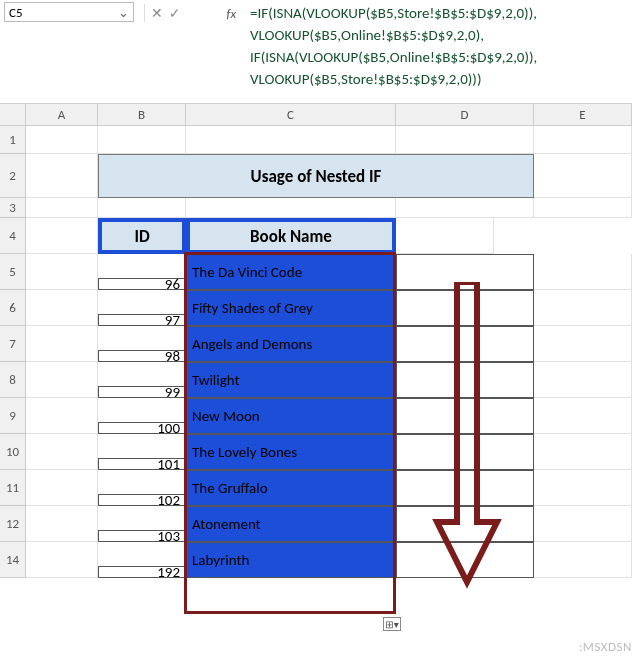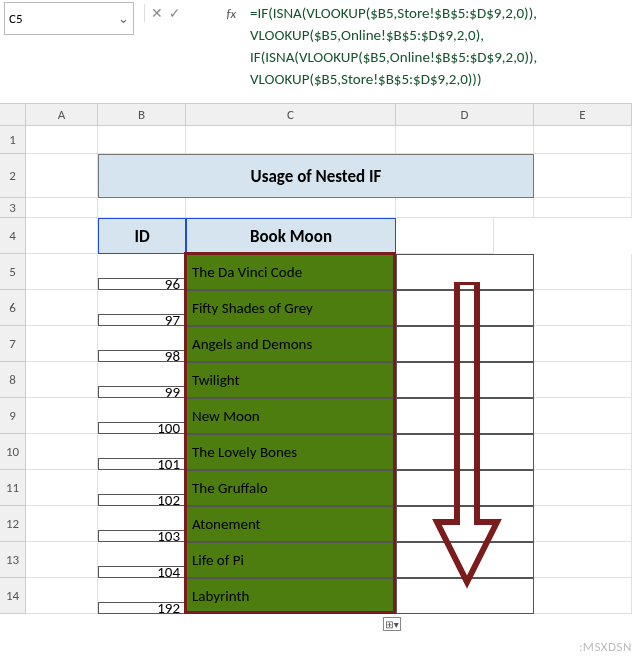--- a/index.html
+++ b/index.html
@@ -1,19 +1,19 @@
 <!DOCTYPE html>
 <html><head>
   <meta charset="utf-8">
   <style>
     * { box-sizing: border-box; margin: 0; padding: 0; }
     body { font-family: Calibri, Arial, sans-serif; font-size: 14px; background: #fff; width: 632px; height: 662px; position: relative; overflow: hidden; }
     
     .formula-bar { display: flex; align-items: flex-start; border-bottom: 1px solid #ccc; height: 104px; background: #fff; padding: 2px 4px 0 4px; }
-    .name-box { display: flex; align-items: center; border: 1px solid #bbb; height: 33px; width: 130px; padding: 0 4px; font-size: 13px; justify-content: space-between; }
+    .name-box { display: flex; align-items: center; border: 1px solid #bbb; height: 20px; width: 130px; padding: 0 4px; font-size: 13px; justify-content: space-between; }
     .name-box .chev { color: #666; }
     .fx-icons { display: flex; align-items: center; gap: 6px; margin: 0 10px; height: 22px; color: #888; }
     .fx-icons .sep { border-left: 1px solid #ddd; height: 18px; }
     .fx-label { font-style: italic; color: #555; font-size: 13px; margin-left: 40px; }
     .formula-text { font-size: 15px; line-height: 22px; color: #14532d; white-space: pre; flex: 1; padding-left: 4px; }
     
     .sheet { position: relative; }
     .col-headers { display: flex; height: 22px; background: #f0f0f0; border-bottom: 1px solid #ccc; }
     .corner { width: 26px; border-right: 1px solid #ccc; background: #f0f0f0; }
     .col-h { border-right: 1px solid #ccc; display: flex; align-items: center; justify-content: center; color: #555; font-size: 13px; background: #f0f0f0; }
@@ -22,24 +22,24 @@
     .col-C { width: 210px; }
     .col-D { width: 138px; }
     .col-E { width: 98px; }
     
     .rows { display: flex; flex-direction: column; }
     .row { display: flex; height: 36px; }
     .row-h { width: 26px; border-right: 1px solid #ccc; border-bottom: 1px solid #ccc; background: #f0f0f0; display: flex; align-items: center; justify-content: center; color: #555; font-size: 13px; }
     .cell { border-right: 1px solid #e0e0e0; border-bottom: 1px solid #e0e0e0; display: flex; align-items: center; padding: 0 5px; font-size: 15px; }
     
     .title-cell { background: #d6e4f0; font-weight: 600; font-size: 17px; justify-content: center; border: 1px solid #777; }
-    .header-cell { background: #d6e4f0; font-weight: 700; font-size: 17px; justify-content: center; border: 1px solid #1d4ed8; }
+    .header-cell { background: #d6e4f0; font-weight: 700; font-size: 17px; justify-content: center; border: 4px solid #1d4ed8; }
     .data-cell { border: 1px solid #555; background: #fff; }
     .id-cell { justify-content: flex-end; margin-top: 24px; }
-    .name-cell { background: #4d7c0f; }
+    .name-cell { background: #1d4ed8; }
     
     .row1 { height: 28px; }
     .row2 { height: 44px; }
     .row3 { height: 20px; }
     
     .sel-box { position: absolute; border: 3px solid #7b1c1c; pointer-events: none; }
     .arrow { position: absolute; pointer-events: none; }
     
     .fill-handle { position: absolute; width: 20px; height: 20px; right: -10px; bottom: -26px; }
     .fill-icon { width: 18px; height: 14px; border: 1px solid #888; background: #fff; display: flex; align-items: center; justify-content: center; font-size: 10px; color: #555; }
@@ -101,21 +101,21 @@
       <div class="cell col-B"></div>
       <div class="cell col-C"></div>
       <div class="cell col-D"></div>
       <div class="cell col-E"></div>
     </div>
 
     <div class="row">
       <div class="row-h">4</div>
       <div class="cell col-A"></div>
       <div class="cell header-cell col-B">ID</div>
-      <div class="cell header-cell col-C">Book Moon</div>
+      <div class="cell header-cell col-C">Book Name</div>
       <div class="cell col-E"></div>
     </div>
 
     <div id="data-rows">
         <div class="row">
     <div class="row-h">5</div>
     <div class="cell col-A"></div>
     <div class="cell data-cell id-cell col-B">96</div>
     <div class="cell data-cell name-cell col-C">The Da Vinci Code</div>
     <div class="cell data-cell col-D"></div>
@@ -167,28 +167,20 @@
     <div class="cell data-cell id-cell col-B">102</div>
     <div class="cell data-cell name-cell col-C">The Gruffalo</div>
     <div class="cell data-cell col-D"></div>
     <div class="cell col-E"></div>
   </div>
         <div class="row">
     <div class="row-h">12</div>
     <div class="cell col-A"></div>
     <div class="cell data-cell id-cell col-B">103</div>
     <div class="cell data-cell name-cell col-C">Atonement</div>
-    <div class="cell data-cell col-D"></div>
-    <div class="cell col-E"></div>
-  </div>
-        <div class="row">
-    <div class="row-h">13</div>
-    <div class="cell col-A"></div>
-    <div class="cell data-cell id-cell col-B">104</div>
-    <div class="cell data-cell name-cell col-C">Life of Pi</div>
     <div class="cell data-cell col-D"></div>
     <div class="cell col-E"></div>
   </div>
         <div class="row">
     <div class="row-h">14</div>
     <div class="cell col-A"></div>
     <div class="cell data-cell id-cell col-B">192</div>
     <div class="cell data-cell name-cell col-C">Labyrinth</div>
     <div class="cell data-cell col-D"></div>
     <div class="cell col-E"></div>

